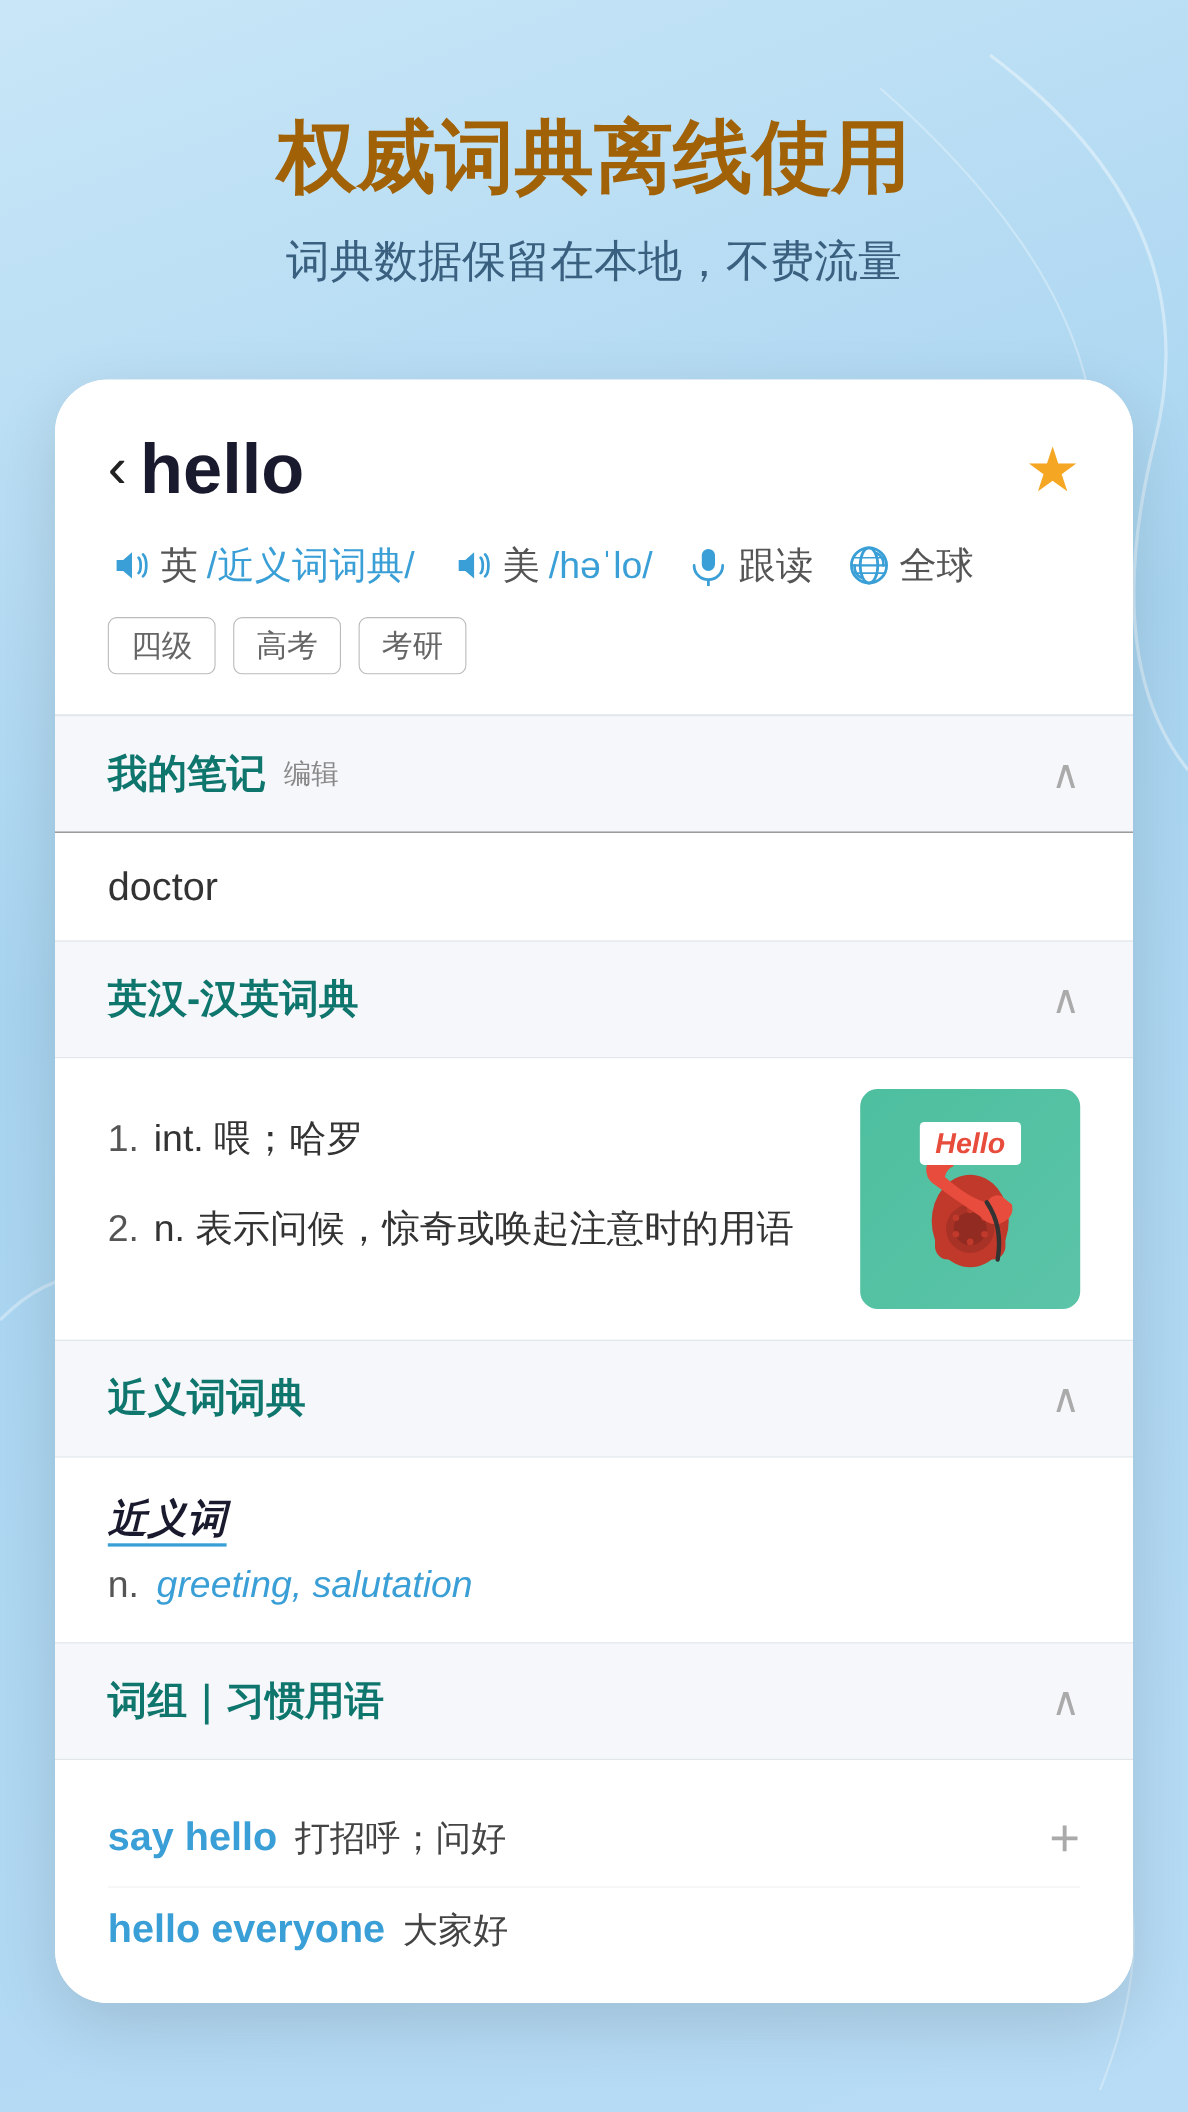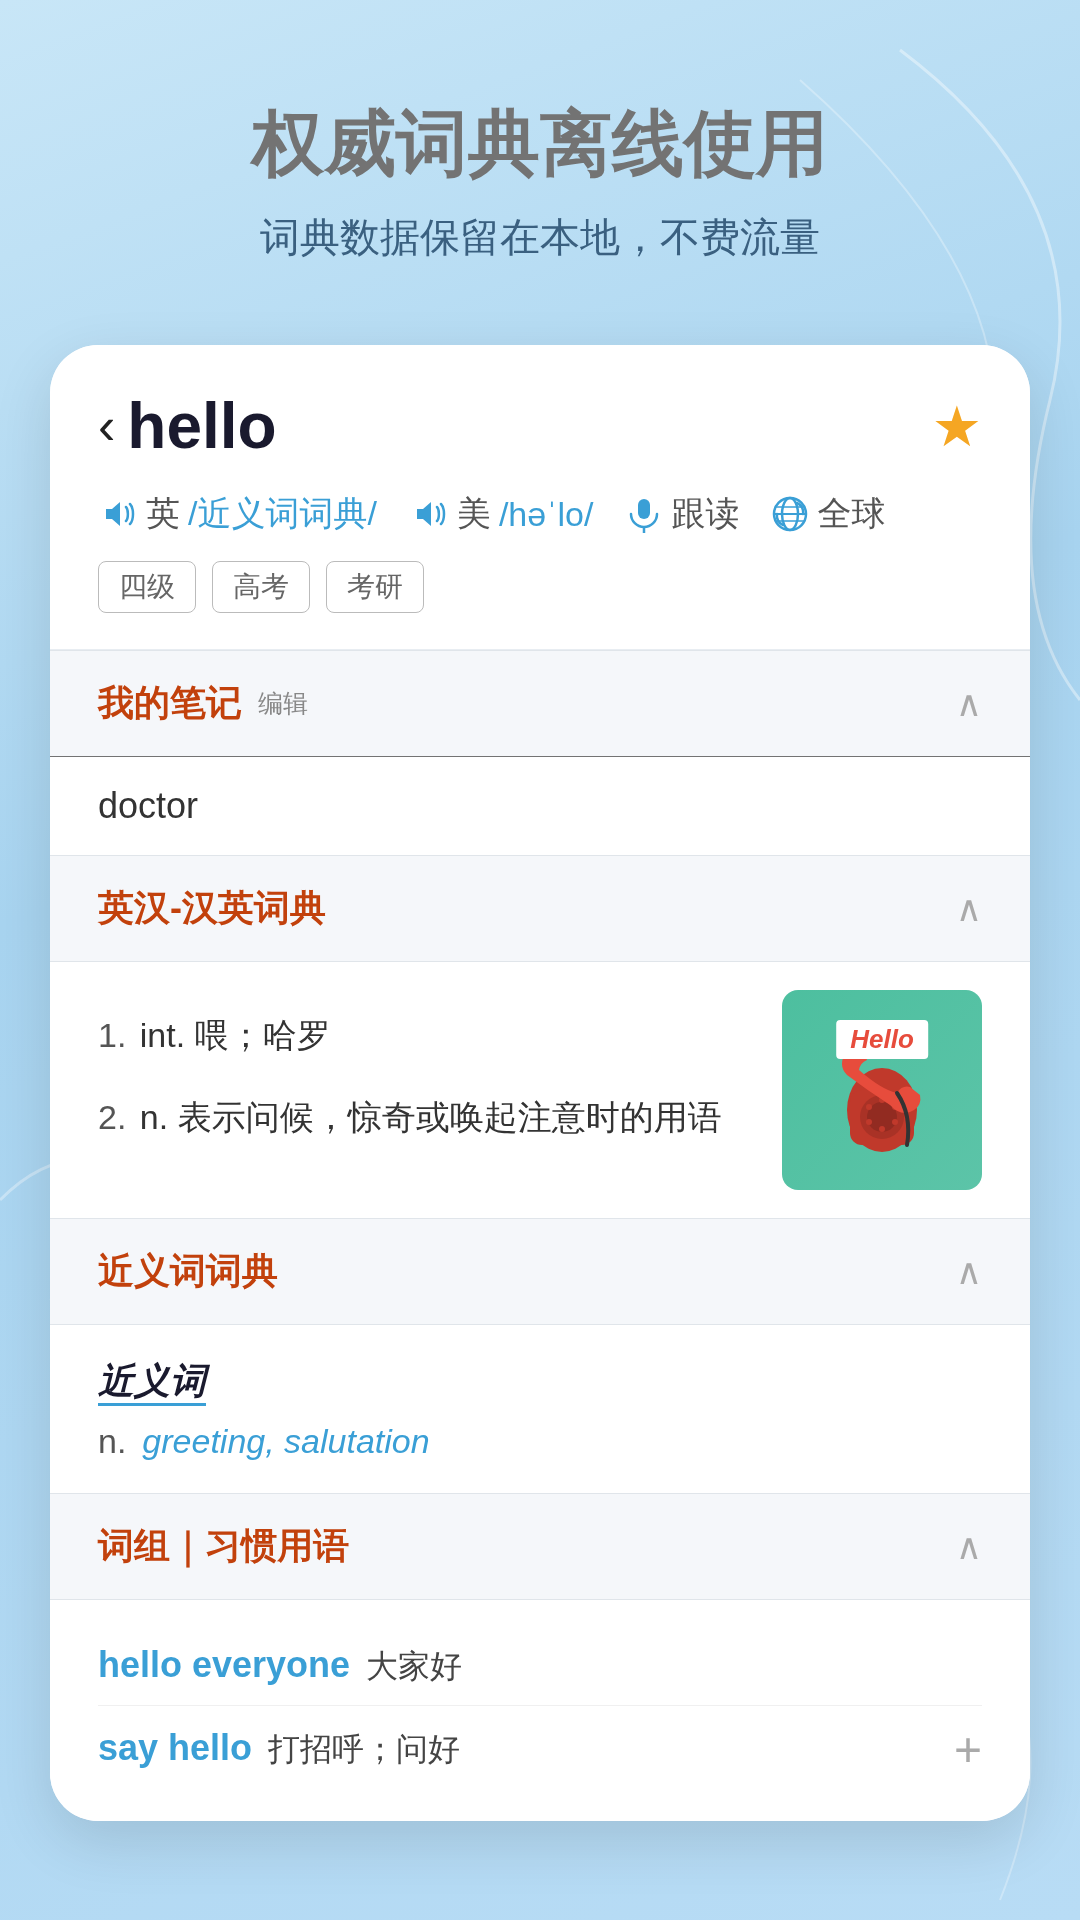--- a/index.html
+++ b/index.html
@@ -23,21 +23,21 @@
 
     .header-section {
       position: relative;
       z-index: 1;
       text-align: center;
       padding: 100px 60px 60px;
     }
     .header-title {
       font-size: 72px;
       font-weight: 800;
-      color: #737373;
+      color: #a16207;
       line-height: 1.2;
       margin-bottom: 24px;
     }
     .header-subtitle {
       font-size: 40px;
       color: #3a6080;
       font-weight: 400;
     }
 
     
@@ -152,21 +152,21 @@
       padding: 28px 48px;
       display: flex;
       align-items: center;
       justify-content: space-between;
       border-top: 1px solid #e0e5ea;
       cursor: pointer;
     }
     .section-title {
       font-size: 36px;
       font-weight: 600;
-      color: #c2410c;
+      color: #0f766e;
     }
     .section-edit {
       font-size: 25px;
       color: #888;
       margin-left: 16px;
     }
     .section-left {
       display: flex;
       align-items: center;
     }
@@ -455,26 +455,26 @@
 
   <div class="section-header">
     <div class="section-left">
       <span class="section-title">词组｜习惯用语</span>
     </div>
     <span class="chevron-up">∧</span>
   </div>
   <div class="phrases-content">
     <div class="phrase-item">
       <div class="phrase-left">
+        <span class="phrase-word">say hello</span>
+        <span class="phrase-meaning">打招呼；问好</span>
+      </div>
+      <span class="phrase-add">+</span>
+    </div>
+    <div class="phrase-item">
+      <div class="phrase-left">
         <span class="phrase-word">hello everyone</span>
         <span class="phrase-meaning">大家好</span>
       </div>
     </div>
-    <div class="phrase-item">
-      <div class="phrase-left">
-        <span class="phrase-word">say hello</span>
-        <span class="phrase-meaning">打招呼；问好</span>
-      </div>
-      <span class="phrase-add">+</span>
-    </div>
   </div>
 
 </div>
 
 </body></html>

